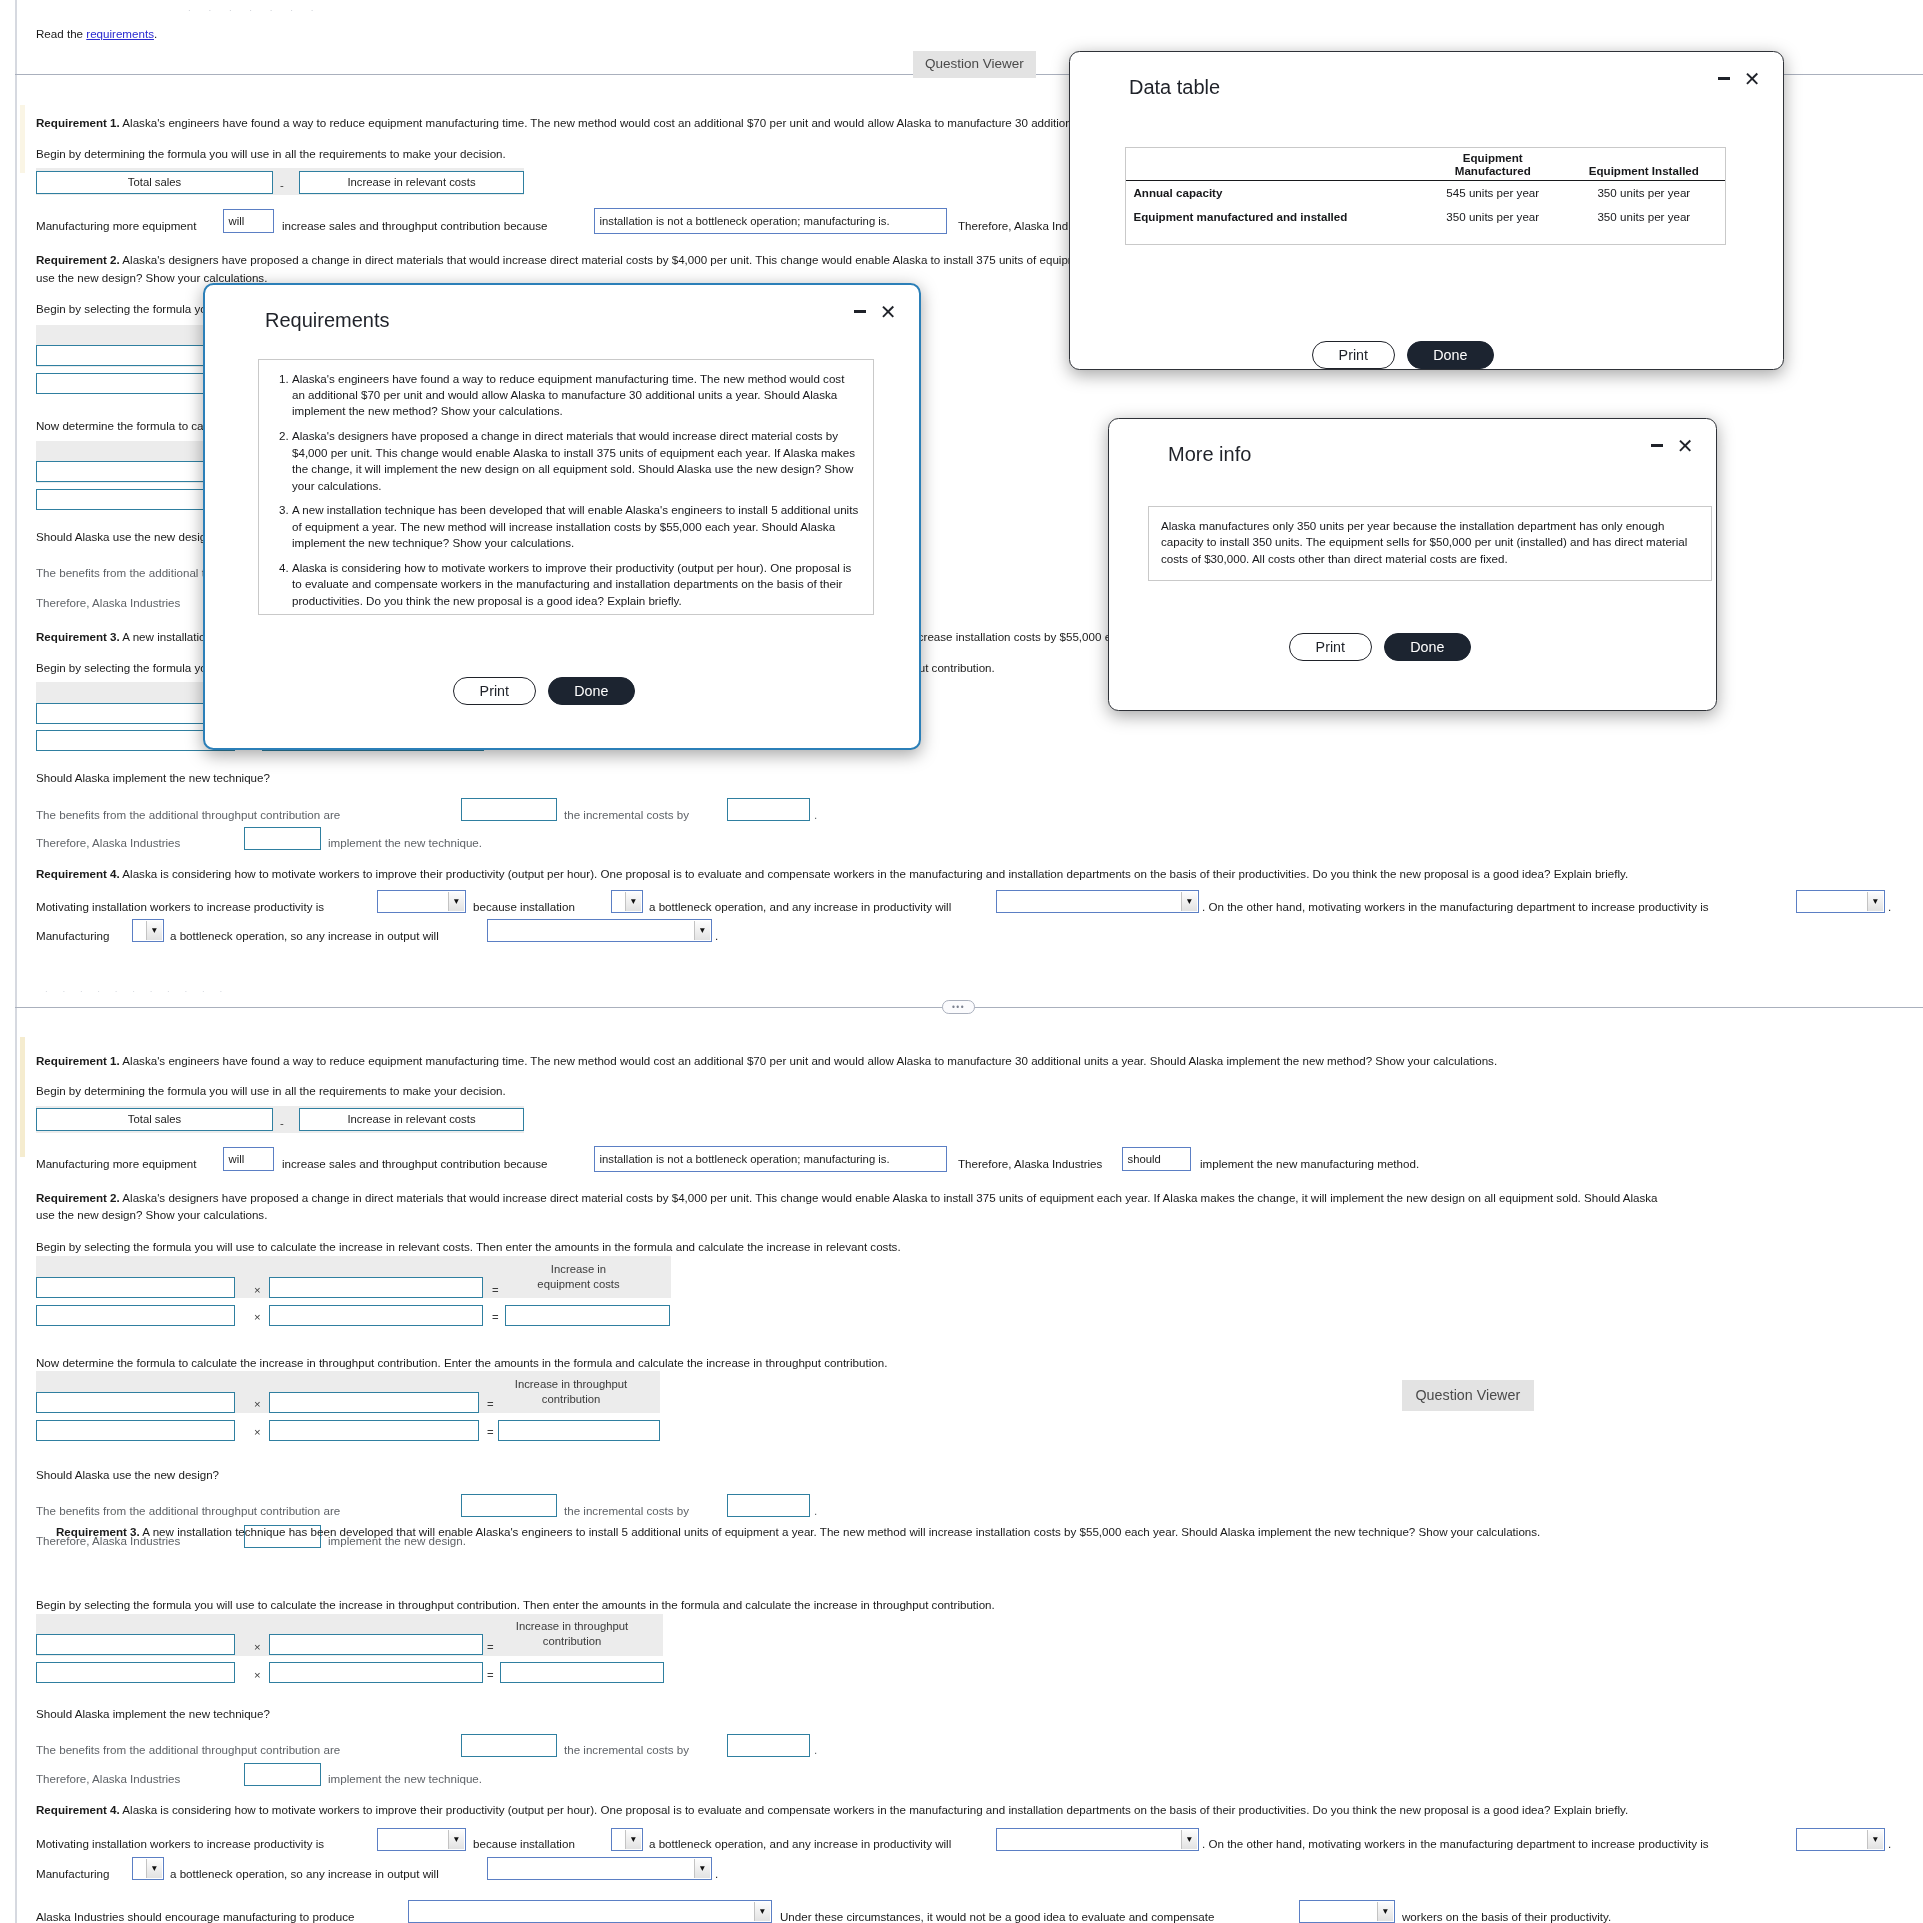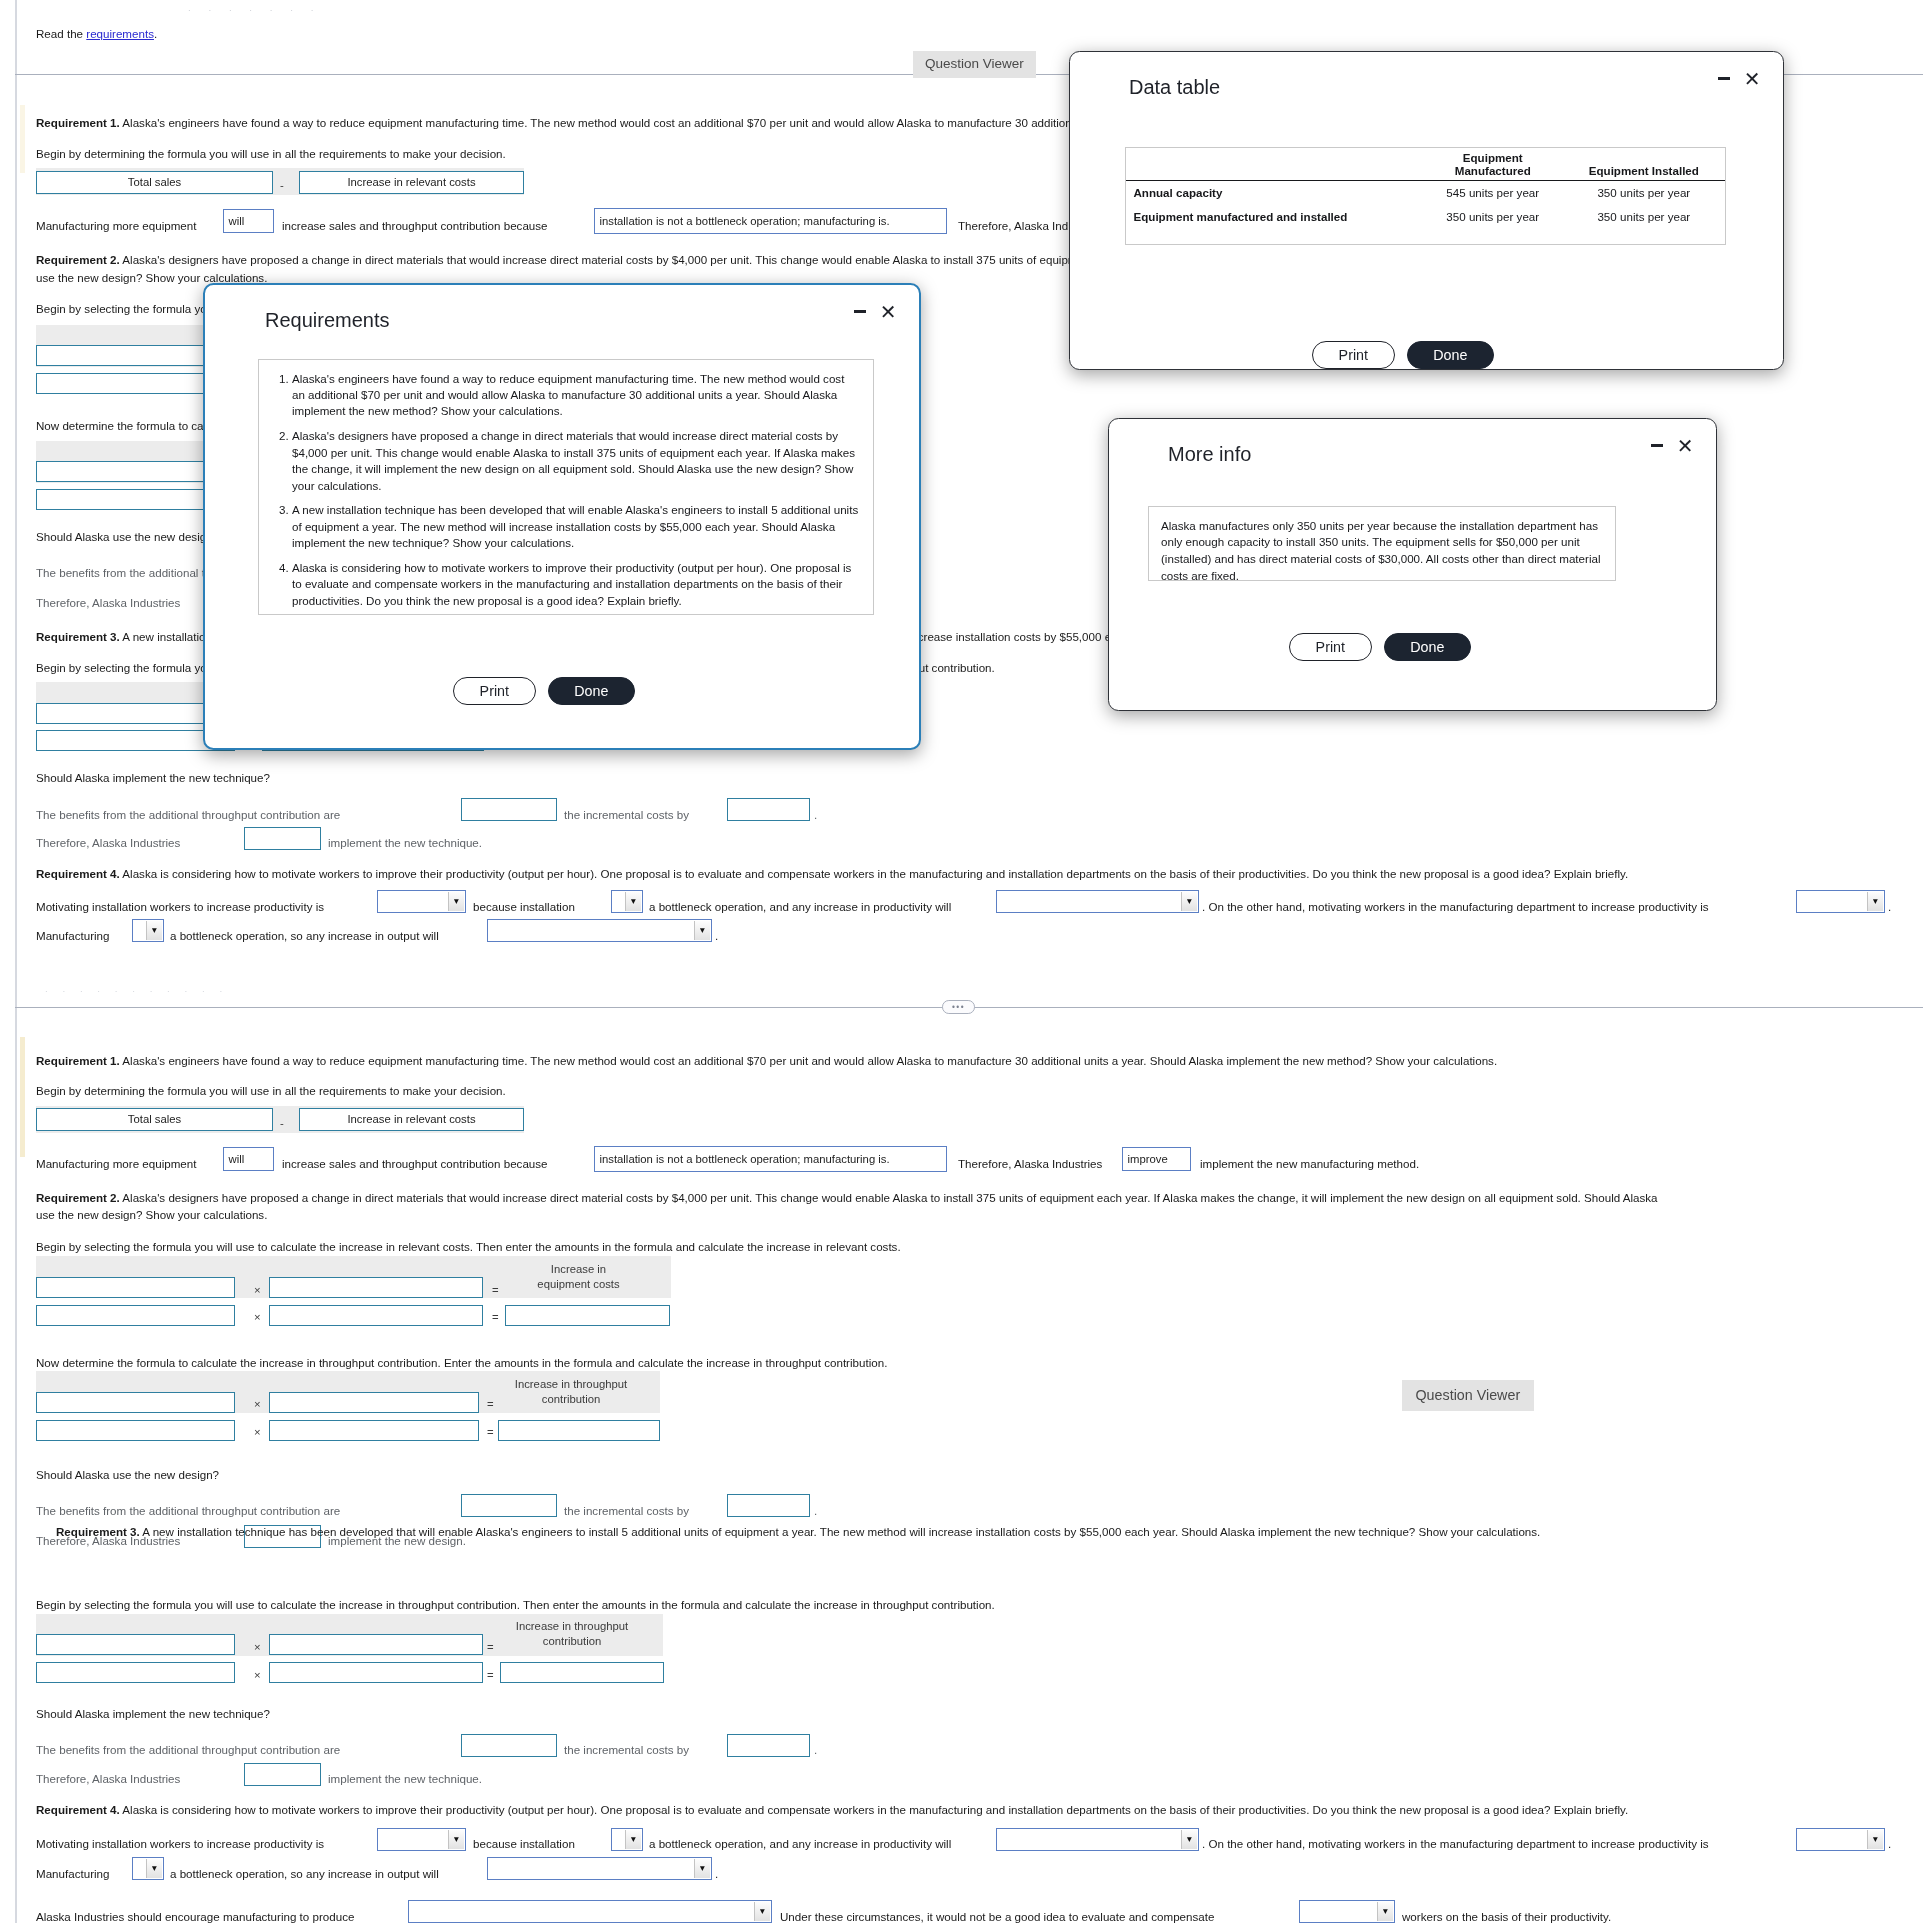--- a/index.html
+++ b/index.html
@@ -285,21 +285,21 @@
 <div class="txt" style="left:36px;top:1157px;">Manufacturing more equipment</div>
 <div class="tbox blue" style="left:223px;top:1147px;width:51px;height:24px;">
   <span class="val">will</span>
 </div>
 <div class="txt" style="left:282px;top:1157px;">increase sales and throughput contribution because</div>
 <div class="tbox blue" style="left:594px;top:1146px;width:353px;height:25.6px;">
   <span class="val">installation is not a bottleneck operation; manufacturing is.</span>
 </div>
 <div class="txt" style="left:958px;top:1157px;">Therefore, Alaska Industries</div>
 <div class="tbox blue" style="left:1122px;top:1147px;width:69px;height:24px;">
-  <span class="val">improve</span>
+  <span class="val">should</span>
 </div>
 <div class="txt" style="left:1200px;top:1157px;">implement the new manufacturing method.</div>
 
 <div class="txt" style="left:36px;top:1191px;">
   <span class="req-lbl">Requirement 2.</span><span> Alaska's designers have proposed a change in direct materials that would increase direct material costs by $4,000 per unit. This change would enable Alaska to install 375 units of equipment each year. If Alaska makes the change, it will implement the new design on all equipment sold. Should Alaska</span>
 </div>
 <div class="txt" style="left:36px;top:1208px;">use the new design? Show your calculations.</div>
 <div class="txt" style="left:36px;top:1240px;">Begin by selecting the formula you will use to calculate the increase in relevant costs. Then enter the amounts in the formula and calculate the increase in relevant costs.</div>
 
 <div class="fstrip" style="left:36px;top:1256px;width:635px;height:42px;"></div>
@@ -495,21 +495,21 @@
     <div class="btn solid">Done</div>
   </div>
 </div>
 
 <div class="dialog" style="left:1108px;top:418px;width:609px;height:293px;">
   <div class="dlg-title" style="left:59px;top:24px;">More info</div>
   <div class="dlg-ctrls" style="right:22.5px;top:16.5px;">
     <span class="dlg-min"></span>
     <span class="dlg-x">✕</span>
   </div>
-  <div class="dlg-body" style="left:39px;top:87px;width:468px;height:75px;">
+  <div class="dlg-body" style="left:39px;top:87px;width:564px;height:75px;">
     <div class="mi-text">Alaska manufactures only 350 units per year because the installation department has only enough capacity to install 350 units. The equipment sells for $50,000 per unit (installed) and has direct material costs of $30,000. All costs other than direct material costs are fixed.</div>
   </div>
   <div class="dlg-actions" style="left:180px;top:214px;">
     <div class="btn outline">Print</div>
     <div class="btn solid">Done</div>
   </div>
 </div>
 
 <div class="dialog focused" style="left:203px;top:283px;width:718px;height:467px;">
   <div class="dlg-title" style="left:60px;top:24px;">Requirements</div>

